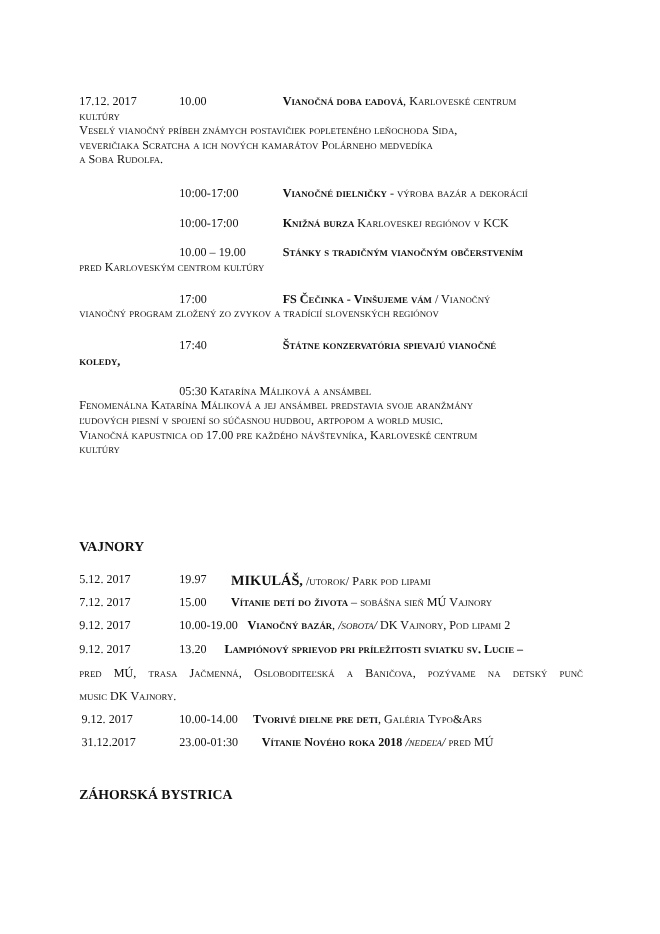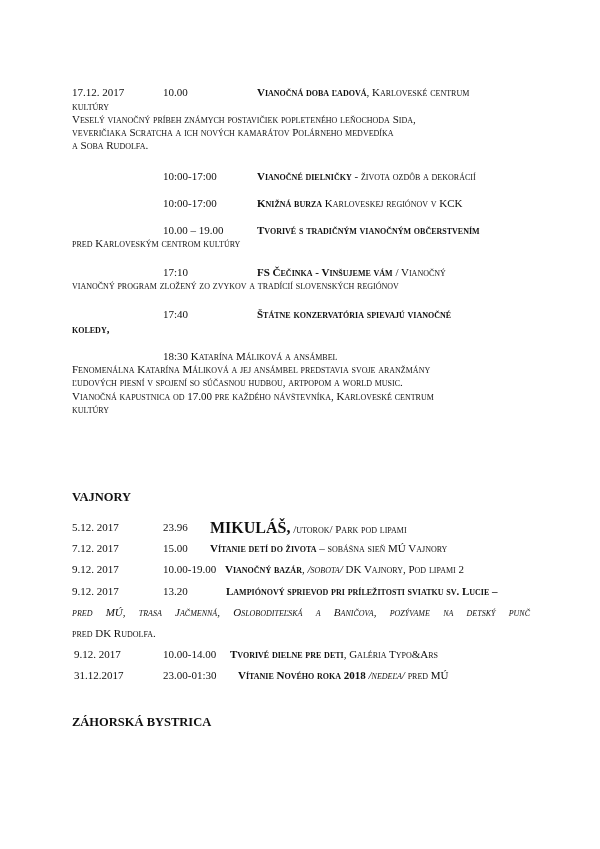--- a/index.html
+++ b/index.html
@@ -6,97 +6,97 @@
   body {
     width: 600px; height: 849px; position: relative; overflow: hidden;
     font-family: "Liberation Serif", "DejaVu Serif", serif;
     color: #111111; font-size: 11px;
   }
   .ln { position: absolute; white-space: nowrap; line-height: 13px; }
   .sc { font-variant: small-caps; }
   .b { font-weight: bold; }
   .i { }
   .h { font-weight: bold; font-size: 12.5px; }
-  .just { white-space: normal; text-align: justify; text-align-last: justify; font-style: italic; }
+  .just { white-space: normal; text-align: justify; text-align-last: justify; }
 </style>
 </head>
 <body>
 
 <div>
   <span class="ln" style="left:72px;top:86px">17.12. 2017</span>
   <span class="ln" style="left:163px;top:86px">10.00</span>
   <span class="ln sc" style="left:257px;top:86px"><b>Vianočná doba ľadová</b><span>, Karloveské centrum</span></span>
   <span class="ln sc" style="left:72px;top:100px">kultúry</span>
   <span class="ln sc i" style="left:72px;top:113px">Veselý vianočný príbeh známych postavičiek popleteného leňochoda Sida,</span>
   <span class="ln sc i" style="left:72px;top:126px">veveričiaka Scratcha a ich nových kamarátov Polárneho medvedíka</span>
   <span class="ln sc i" style="left:72px;top:139px">a Soba Rudolfa.</span>
 </div>
 
 <div>
   <span class="ln" style="left:163px;top:170px">10:00-17:00</span>
-  <span class="ln sc" style="left:257px;top:170px"><b>Vianočné dielničky</b><span> - života ozdôb a dekorácií</span></span>
+  <span class="ln sc" style="left:257px;top:170px"><b>Vianočné dielničky</b><span> - výroba bazár a dekorácií</span></span>
 </div>
 
 <div>
   <span class="ln" style="left:163px;top:197px">10:00-17:00</span>
   <span class="ln sc" style="left:257px;top:197px"><b>Knižná burza</b><span> Karloveskej regiónov v KCK</span></span>
 </div>
 
 <div>
   <span class="ln" style="left:163px;top:224px">10.00 – 19.00</span>
-  <span class="ln sc b" style="left:257px;top:224px">Tvorivé s tradičným vianočným občerstvením</span>
+  <span class="ln sc b" style="left:257px;top:224px">Stánky s tradičným vianočným občerstvením</span>
   <span class="ln sc" style="left:72px;top:237px">pred Karloveským centrom kultúry</span>
 </div>
 
 <div>
-  <span class="ln" style="left:163px;top:266px">17:10</span>
+  <span class="ln" style="left:163px;top:266px">17:00</span>
   <span class="ln sc" style="left:257px;top:266px"><b>FS Čečinka - Vinšujeme vám</b><span> / Vianočný</span></span>
   <span class="ln sc" style="left:72px;top:279px">vianočný program zložený zo zvykov a tradícií slovenských regiónov</span>
 </div>
 
 <div>
   <span class="ln" style="left:163px;top:308px">17:40</span>
   <span class="ln sc b" style="left:257px;top:308px">Štátne konzervatória spievajú vianočné</span>
   <span class="ln sc b" style="left:72px;top:323px">koledy,</span>
 </div>
 
 <div>
-  <span class="ln sc" style="left:163px;top:350px">18:30 Katarína Máliková a ansámbel</span>
+  <span class="ln sc" style="left:163px;top:350px">05:30 Katarína Máliková a ansámbel</span>
   <span class="ln sc" style="left:72px;top:363px">Fenomenálna Katarína Máliková a jej ansámbel predstavia svoje aranžmány</span>
   <span class="ln sc" style="left:72px;top:376px">ľudových piesní v spojení so súčasnou hudbou, artpopom a world music.</span>
   <span class="ln sc" style="left:72px;top:390px">Vianočná kapustnica od 17.00 pre každého návštevníka, Karloveské centrum</span>
   <span class="ln sc" style="left:72px;top:403px">kultúry</span>
 </div>
 
 <div class="ln h" style="left:72px;top:491px">VAJNORY</div>
 
 <div>
   <span class="ln" style="left:72px;top:521px">5.12. 2017</span>
-  <span class="ln" style="left:163px;top:521px">23.96</span>
-  <span class="ln sc" style="left:210px;top:521px"><b style="font-variant:normal;font-size:16px">MIKULÁŠ,</b><span> /utorok/ Park pod lipami</span></span>
+  <span class="ln" style="left:163px;top:521px">19.97</span>
+  <span class="ln sc" style="left:210px;top:521px"><b style="font-variant:normal;font-size:13px">MIKULÁŠ,</b><span> /utorok/ Park pod lipami</span></span>
 </div>
 
 <div>
   <span class="ln" style="left:72px;top:542px">7.12. 2017</span>
   <span class="ln" style="left:163px;top:542px">15.00</span>
   <span class="ln sc" style="left:210px;top:542px"><b>Vítanie detí do života</b><span> – sobášna sieň MÚ Vajnory</span></span>
 </div>
 
 <div>
   <span class="ln" style="left:72px;top:563px">9.12. 2017</span>
   <span class="ln" style="left:163px;top:563px">10.00-19.00</span>
   <span class="ln sc" style="left:225px;top:563px"><b>Vianočný bazár</b><span>, </span><i>/sobota/</i><span> DK Vajnory, Pod lipami 2</span></span>
 </div>
 
 <div>
   <span class="ln" style="left:72px;top:585px">9.12. 2017</span>
   <span class="ln" style="left:163px;top:585px">13.20</span>
-  <span class="ln sc b" style="left:226px;top:585px">Lampiónový sprievod pri príležitosti sviatku sv. Lucie –</span>
+  <span class="ln sc b" style="left:204px;top:585px">Lampiónový sprievod pri príležitosti sviatku sv. Lucie –</span>
   <span class="ln sc just" style="left:72px;top:606px;width:458px">pred MÚ, trasa Jačmenná, Osloboditeľská a Baničova, pozývame na detský punč</span>
-  <span class="ln sc" style="left:72px;top:627px">pred DK Rudolfa.</span>
+  <span class="ln sc" style="left:72px;top:627px">music DK Vajnory.</span>
 </div>
 
 <div>
   <span class="ln" style="left:74px;top:648px">9.12. 2017</span>
   <span class="ln" style="left:163px;top:648px">10.00-14.00</span>
   <span class="ln sc" style="left:230px;top:648px"><b>Tvorivé dielne pre deti</b><span>, Galéria Typo&amp;Ars</span></span>
 </div>
 
 <div>
   <span class="ln" style="left:74px;top:669px">31.12.2017</span>

